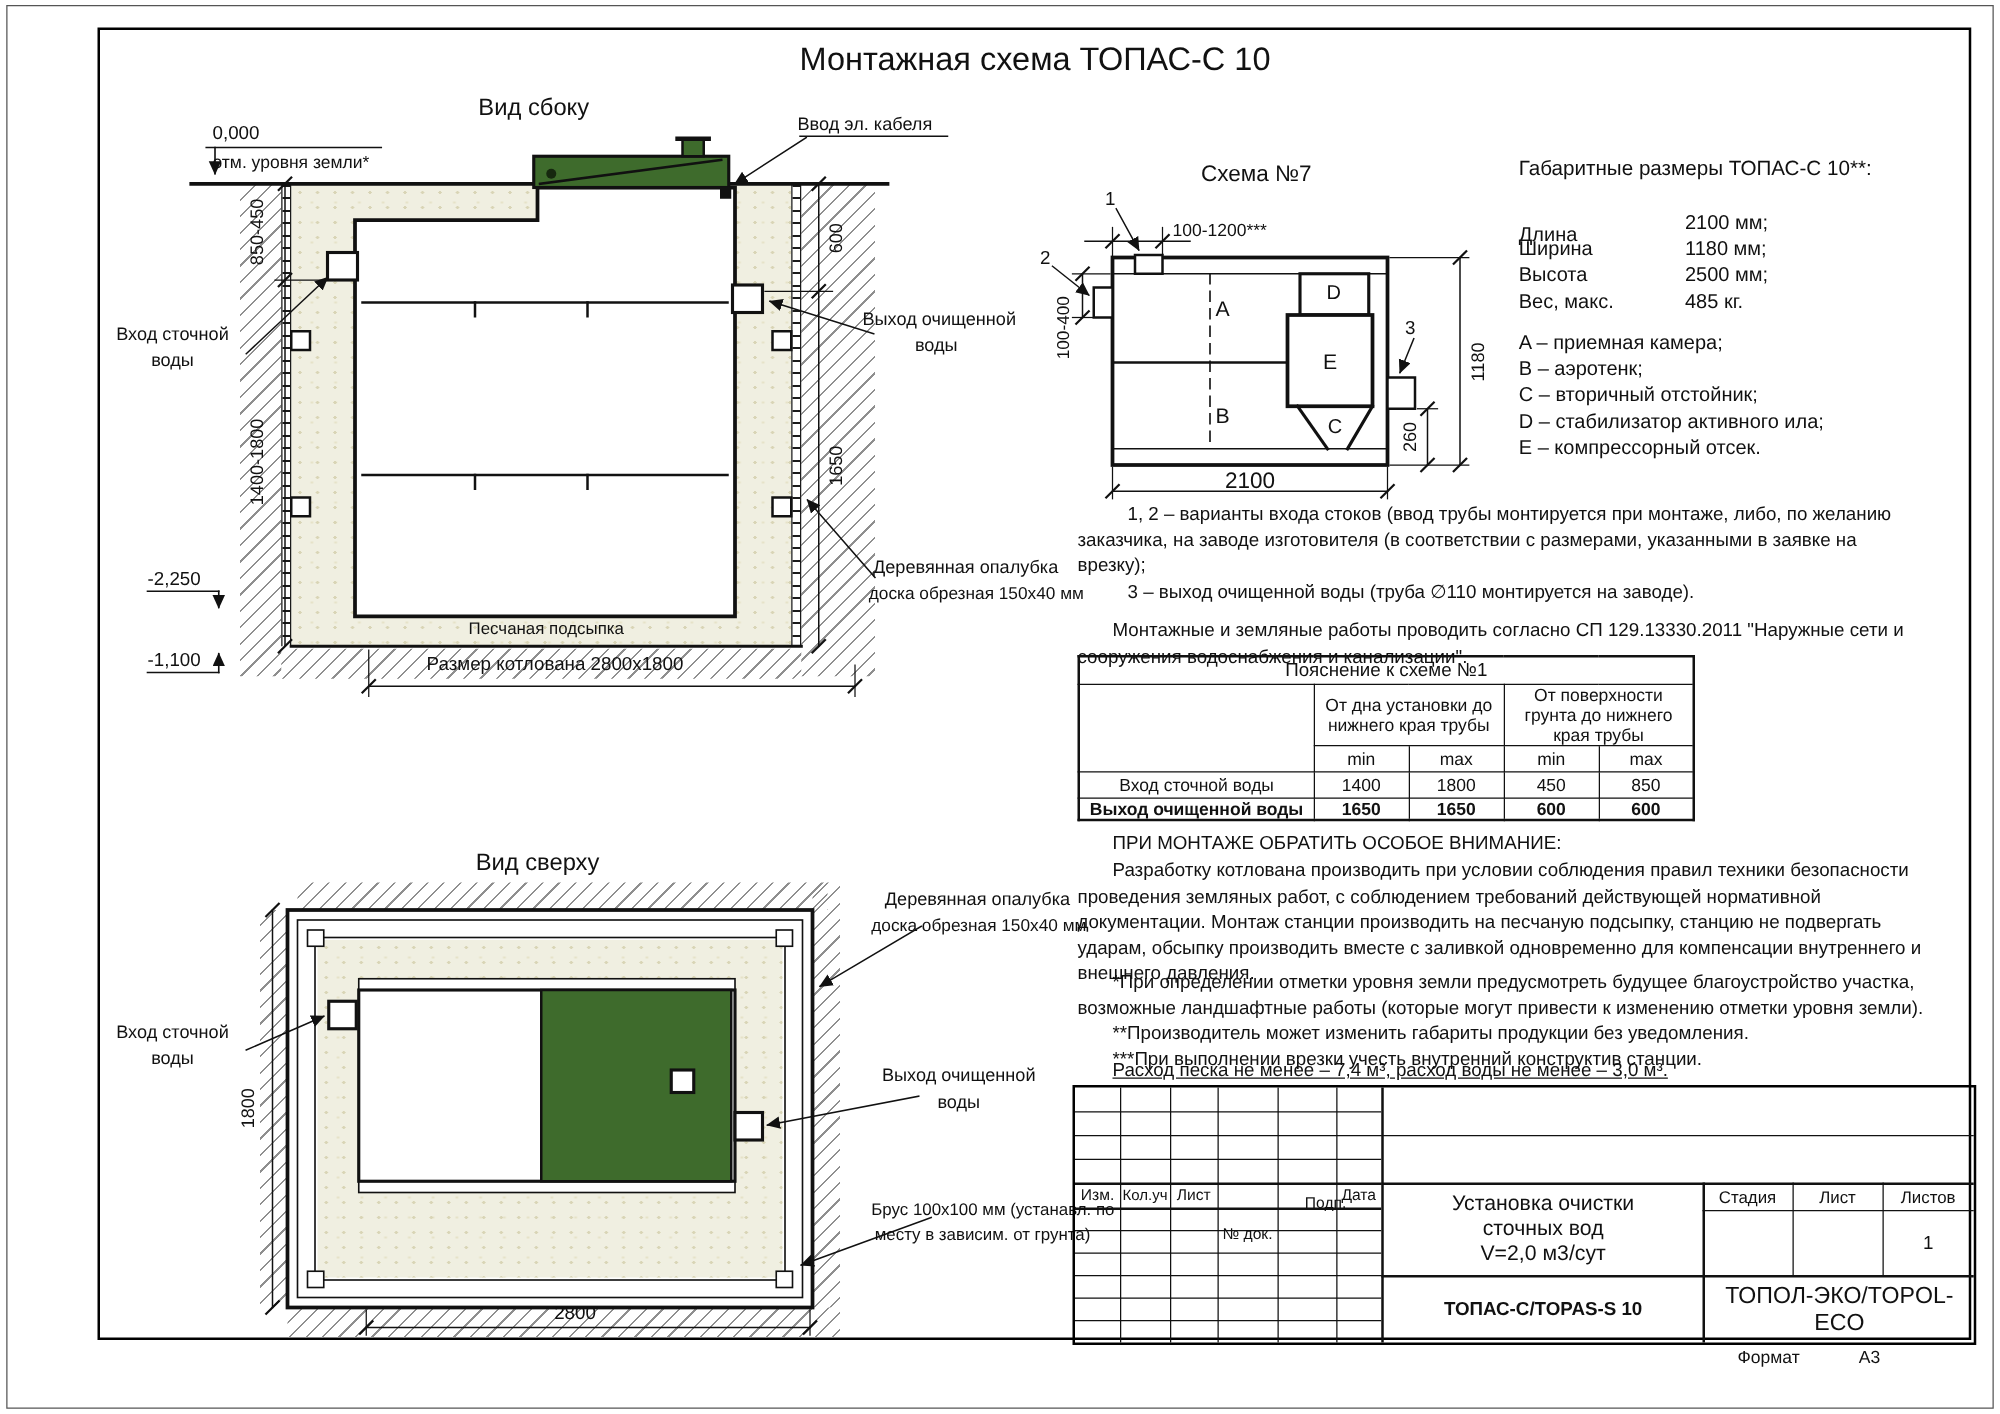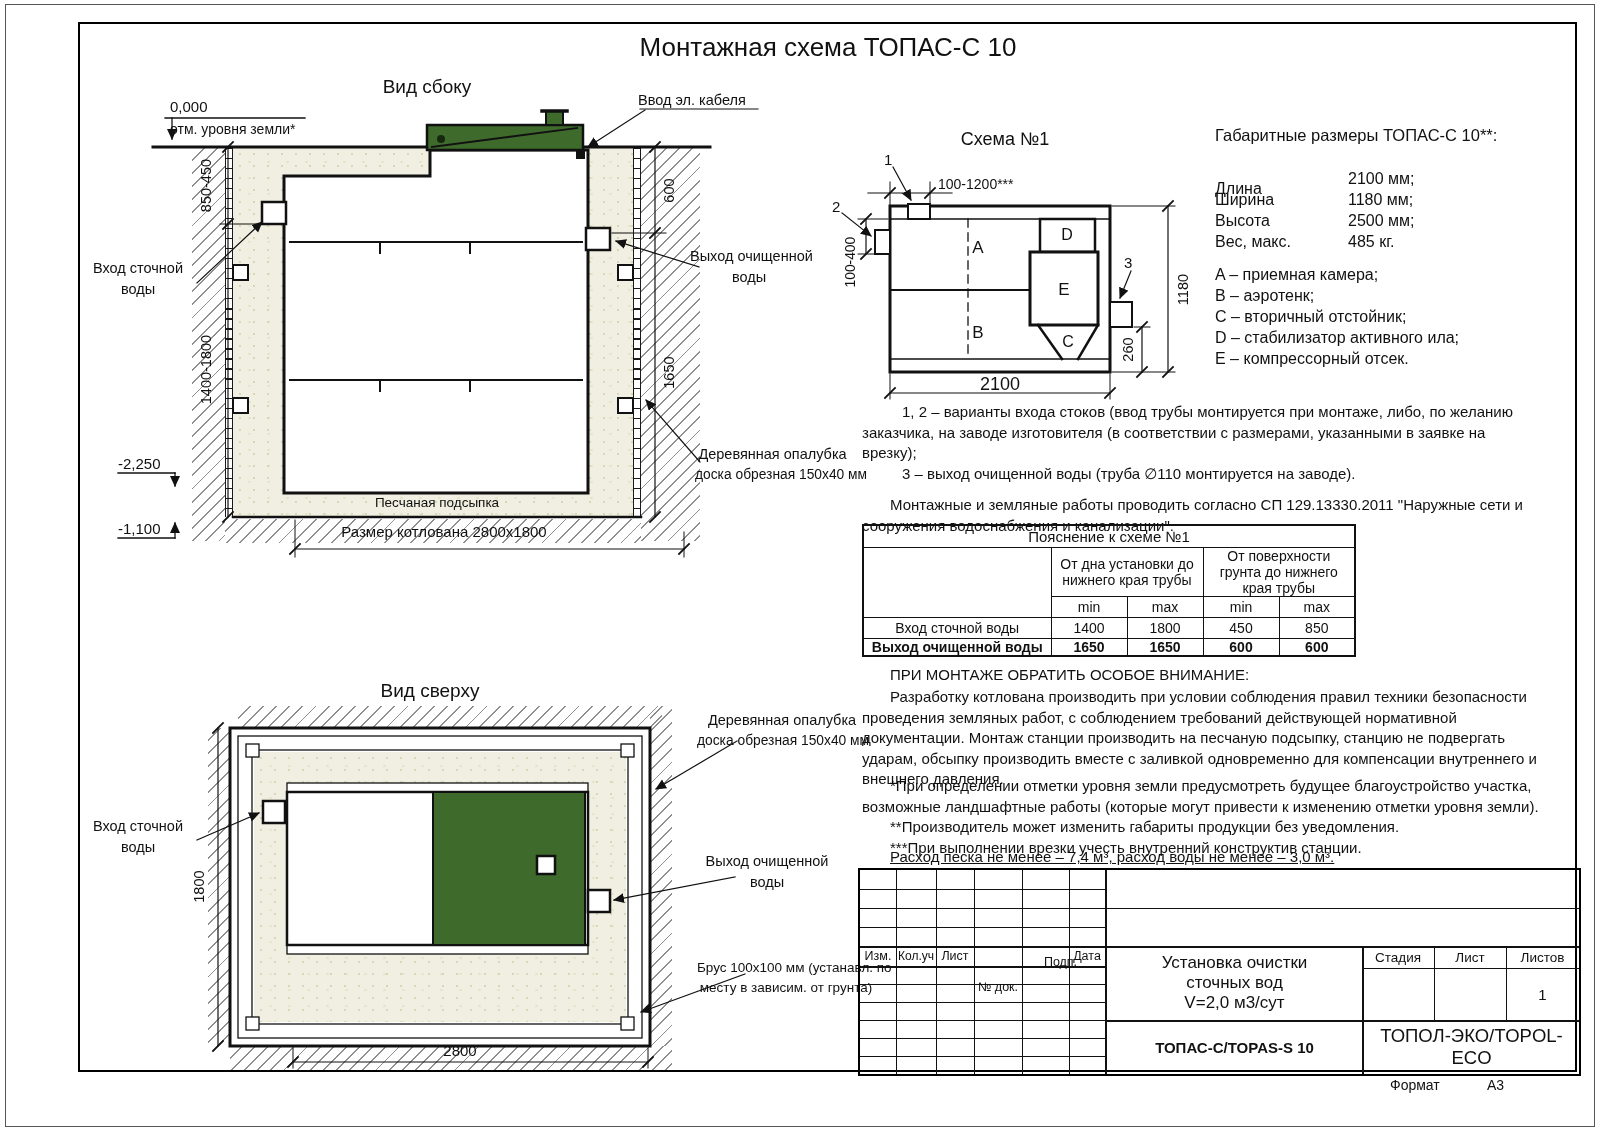--- a/index.html
+++ b/index.html
@@ -211,21 +211,21 @@
   <div class="lbl ctr" style="left:83px;top:839px;width:110px;">воды</div>
   <div class="lbl ctr" style="left:697px;top:712px;width:170px;">Деревянная опалубка</div>
   <div class="lbl ctr" style="left:697px;top:733px;width:170px;font-size:13.8px;">доска обрезная 150x40 мм</div>
   <div class="lbl ctr" style="left:697px;top:853px;width:140px;">Выход очищенной</div>
   <div class="lbl ctr" style="left:697px;top:874px;width:140px;">воды</div>
   <div class="lbl ctr" style="left:697px;top:960px;width:178px;font-size:13.5px;">Брус 100x100 мм (устанавл. по</div>
   <div class="lbl ctr" style="left:697px;top:980px;width:178px;font-size:13.5px;">месту в зависим. от грунта)</div>
   <div class="lbl rot" style="left:155px;top:878px;width:90px;">1800</div>
   <div class="lbl ctr" style="left:380px;top:1042px;width:160px;font-size:15px;">2800</div>
 
-  <div class="lbl ctr" style="left:930px;top:129px;width:150px;font-size:18px;">Схема №1</div>
+  <div class="lbl ctr" style="left:930px;top:129px;width:150px;font-size:18px;">Схема №7</div>
   <div class="lbl" style="left:884px;top:151px;font-size:15px;">1</div>
   <div class="lbl" style="left:832px;top:198px;font-size:15px;">2</div>
   <div class="lbl" style="left:1124px;top:254px;font-size:15px;">3</div>
   <div class="lbl" style="left:938px;top:176px;font-size:14px;text-align:right;">100-1200***</div>
   <div class="lbl rot" style="left:811px;top:254px;width:80px;font-size:13.8px;">100-400</div>
   <div class="lbl rot" style="left:1154px;top:281px;width:60px;">1180</div>
   <div class="lbl rot" style="left:1104px;top:341px;width:50px;">260</div>
   <div class="lbl ctr" style="left:950px;top:374px;width:100px;font-size:18px;">2100</div>
   <div class="lbl ctr" style="left:968px;top:238px;width:20px;font-size:17px;">A</div>
   <div class="lbl ctr" style="left:968px;top:323px;width:20px;font-size:17px;">B</div>

